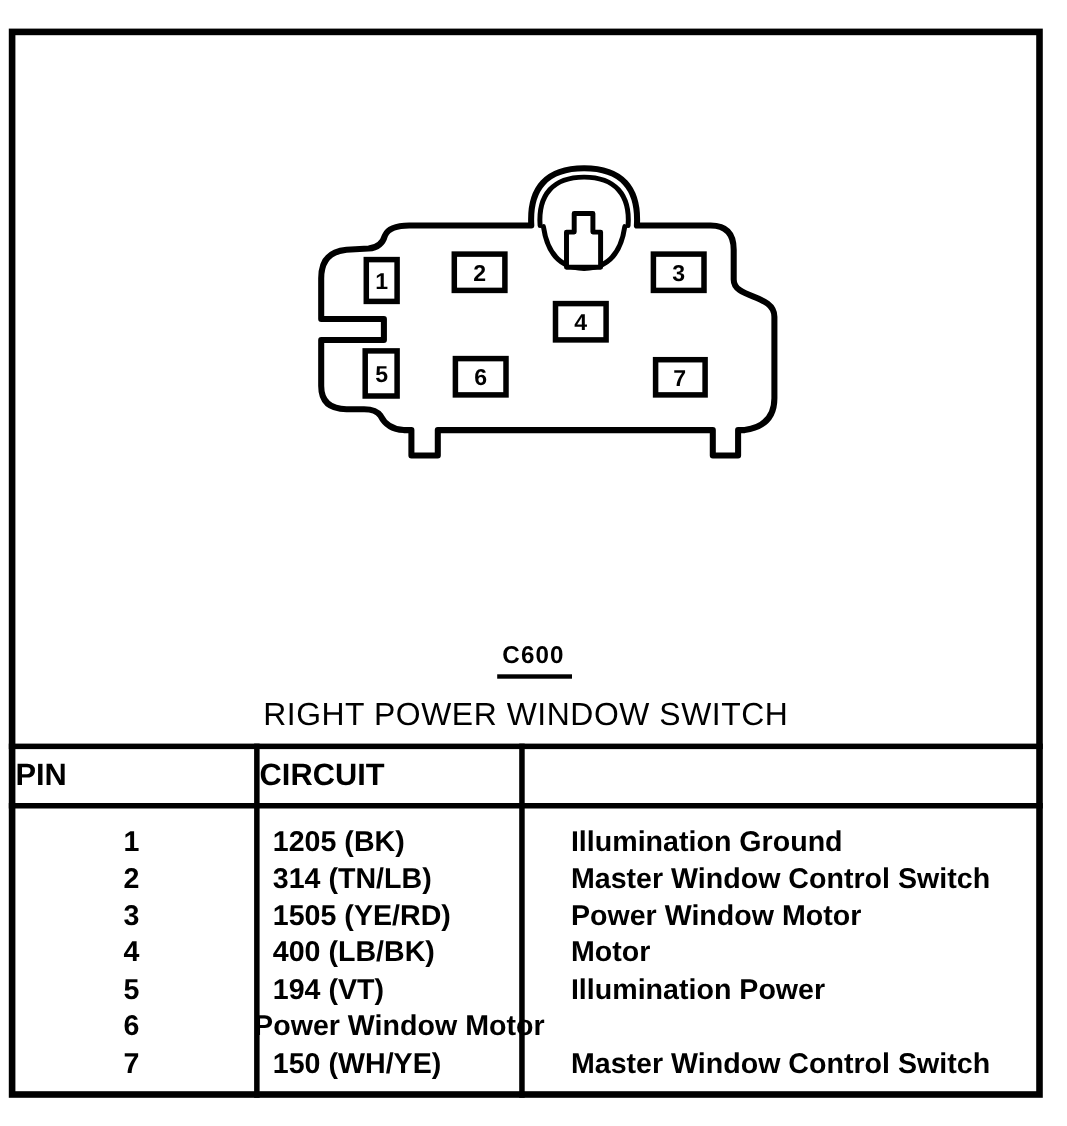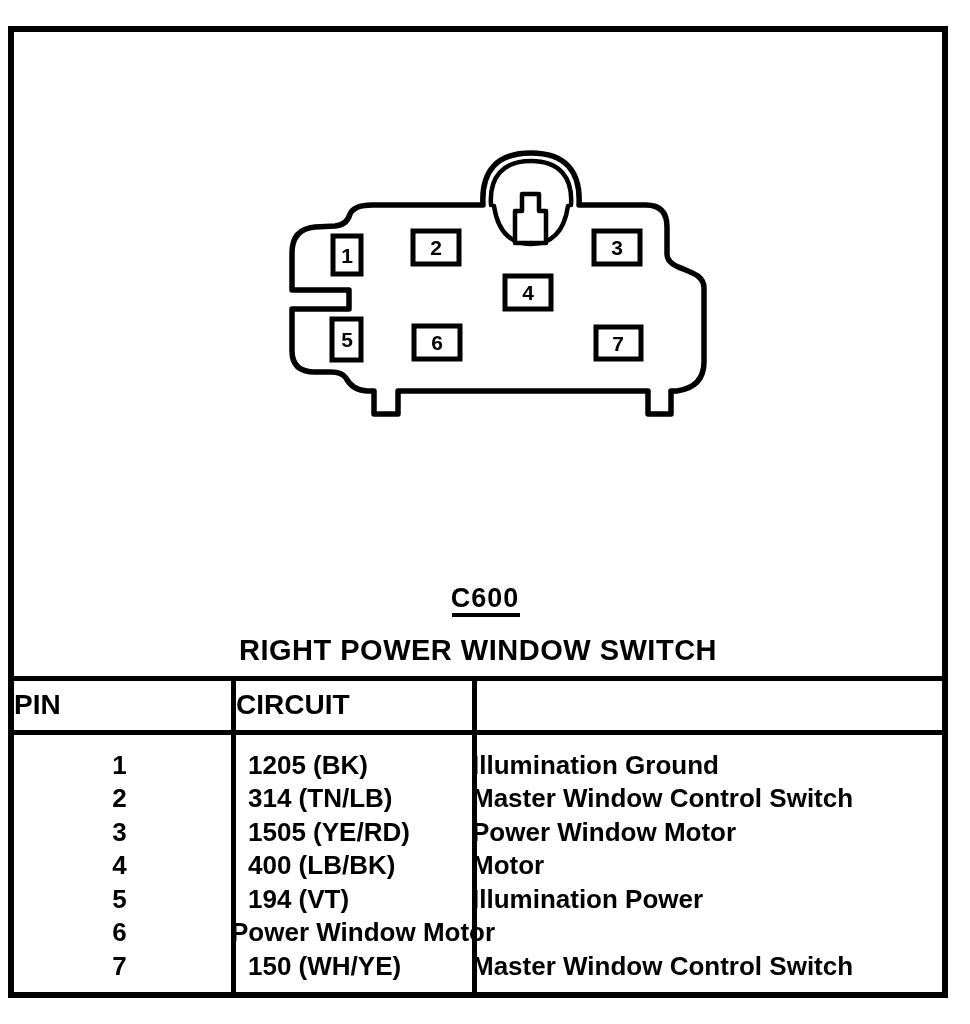--- a/index.html
+++ b/index.html
@@ -30,37 +30,37 @@
     position: absolute;
     left: 0; top: 0;
     width: 970px; height: 460px;
   }
   
   .c600 {
     position: absolute;
     left: 0; top: 583px;
     width: 970px;
     text-align: center;
-    font-size: 27px;
+    font-size: 22px;
     font-weight: bold;
     letter-spacing: 1px;
   }
   .c600-underline {
     position: absolute;
     left: 452px; top: 613px;
     width: 68px; height: 4px;
     background: #000;
   }
   .diagram-title {
     position: absolute;
     left: 0; top: 634px;
     width: 956px;
     text-align: center;
     font-size: 29px;
-    font-weight: bold;
+    font-weight: normal;
     letter-spacing: 0.5px;
   }
   
   .hline, .vline { position: absolute; background: #000; }
   .hline.table-top    { left: 8px;  top: 676px; width: 940px; height: 5px; }
   .hline.header-bottom{ left: 8px;  top: 730px; width: 940px; height: 5px; }
   .vline.div1 { left: 231px; top: 676px; width: 5px; height: 322px; }
   .vline.div2 { left: 472px; top: 676px; width: 5px; height: 322px; }
   
   .th {
@@ -75,21 +75,21 @@
     position: absolute;
     left: 8px;
     width: 940px;
     height: 34px;
     display: flex;
     align-items: center;
     font-size: 26px;
     font-weight: bold;
   }
   .trow .cell-pin  { width: 223px; text-align: center; }
-  .trow .cell-circ { width: 241px; padding-left: 17px; box-sizing: border-box; }
+  .trow .cell-circ { width: 288px; padding-left: 17px; box-sizing: border-box; }
   .trow .cell-desc { flex: 1; }
   
   .stroke { fill: none; stroke: #000; stroke-linejoin: round; stroke-linecap: round; }
   .pinbox { fill: #ffffff; stroke: #000; stroke-width: 5; }
   .pinnum { font-family: "Liberation Sans", sans-serif; font-size: 21px; font-weight: bold; fill: #000; text-anchor: middle; }
 </style>
 </head>
 <body>
 
 <div id="page">

